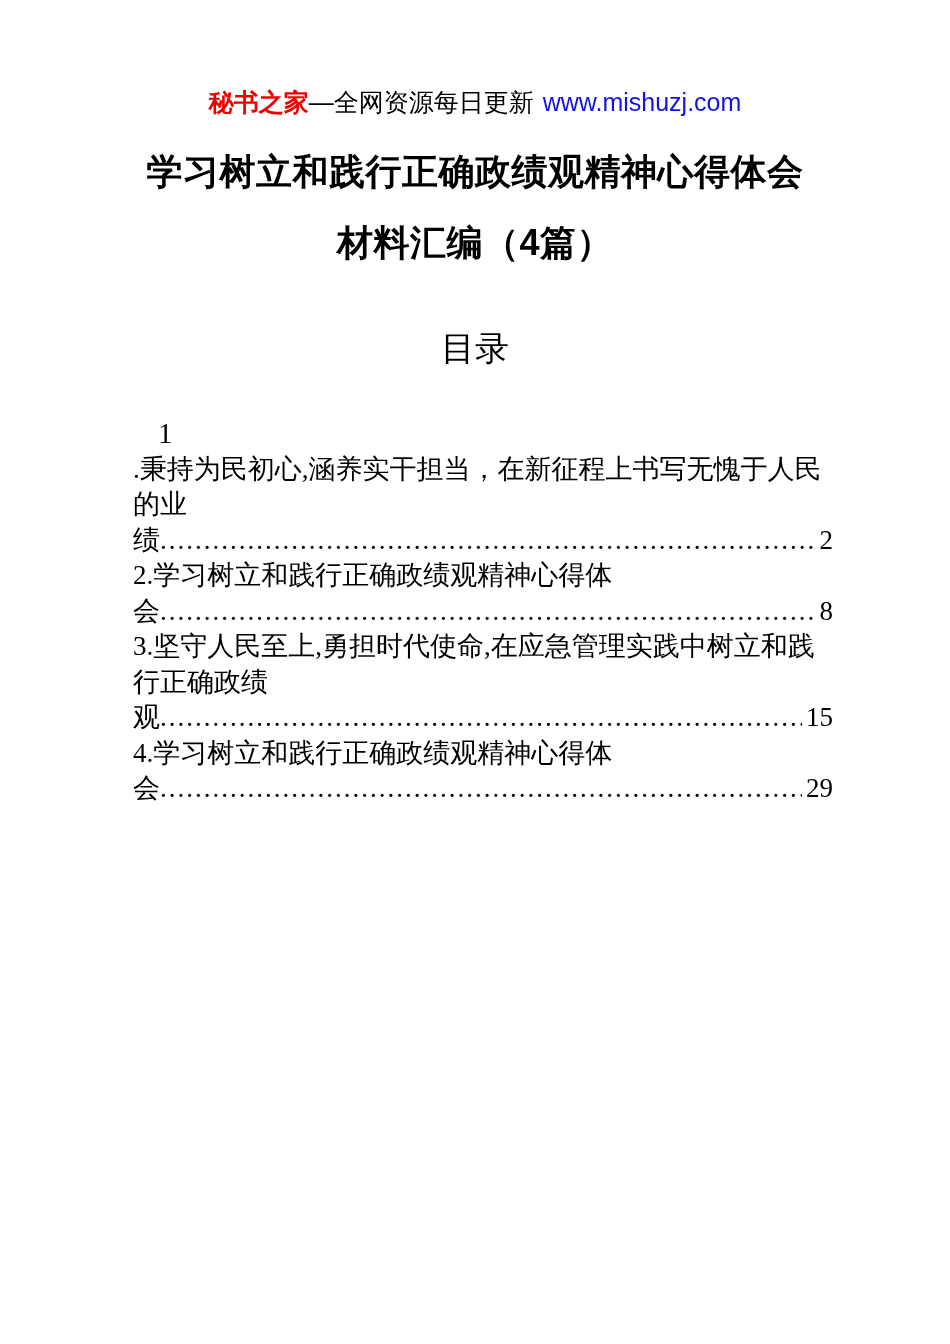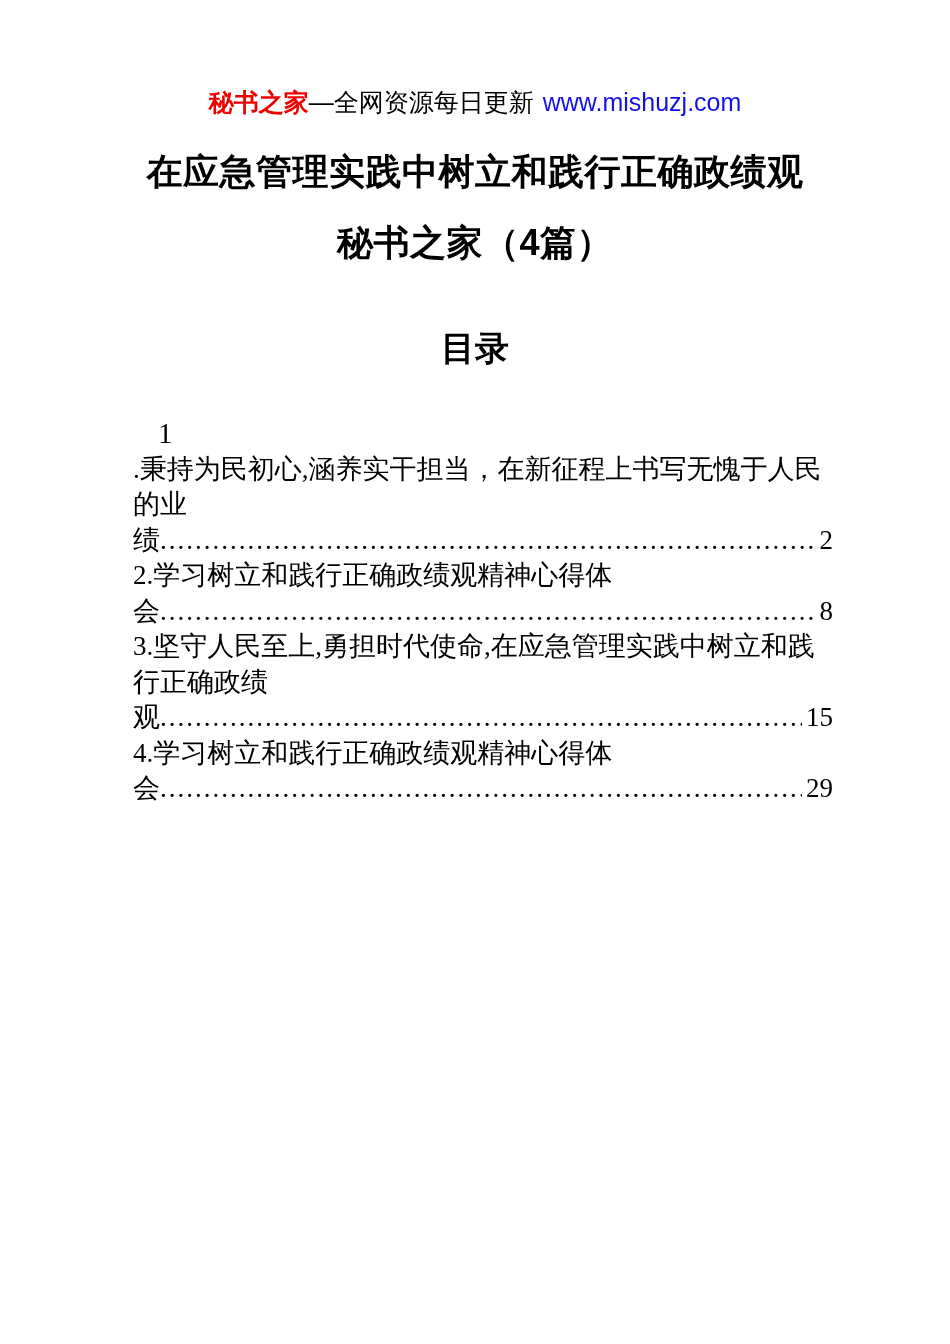--- a/index.html
+++ b/index.html
@@ -44,21 +44,21 @@
   }
   .doc-title .title-line {
     display: block;
     letter-spacing: 0.5px;
   }
   
   .toc-heading {
     margin: 44px 0 0 0;
     text-align: center;
     font-size: 34px;
-    font-weight: bold;
+    font-weight: normal;
     line-height: 52px;
   }
   
   .toc {
     margin: 42px 0 0 133px;
     width: 700px;
     font-family: "Liberation Serif", serif;
     font-size: 27px;
     line-height: 35.5px;
   }
@@ -87,22 +87,22 @@
 </head>
 <body>
 
 <div class="doc">
 
   <div class="site-header">
     <span class="brand" style="color: rgb(238, 0, 0);">秘书之家</span><span class="tagline">—全网资源每日更新</span><a class="url" style="color: rgb(18, 18, 230);">www.mishuzj.com</a>
   </div>
 
   <h1 class="doc-title">
-    <span class="title-line">在应急管理实践中树立和践行正确政绩观</span>
-    <span class="title-line">秘书之家（4篇）</span>
+    <span class="title-line">学习树立和践行正确政绩观精神心得体会</span>
+    <span class="title-line">材料汇编（4篇）</span>
   </h1>
 
   <h2 class="toc-heading">目录</h2>
 
   <div class="toc">
 
     <div class="toc-stray-number">1</div>
 
     <div class="toc-entry">
       <span class="toc-label">.秉持为民初心,涵养实干担当，在新征程上书写无愧于人民的业绩</span><span class="toc-dots">............................................................................................................................................</span>

